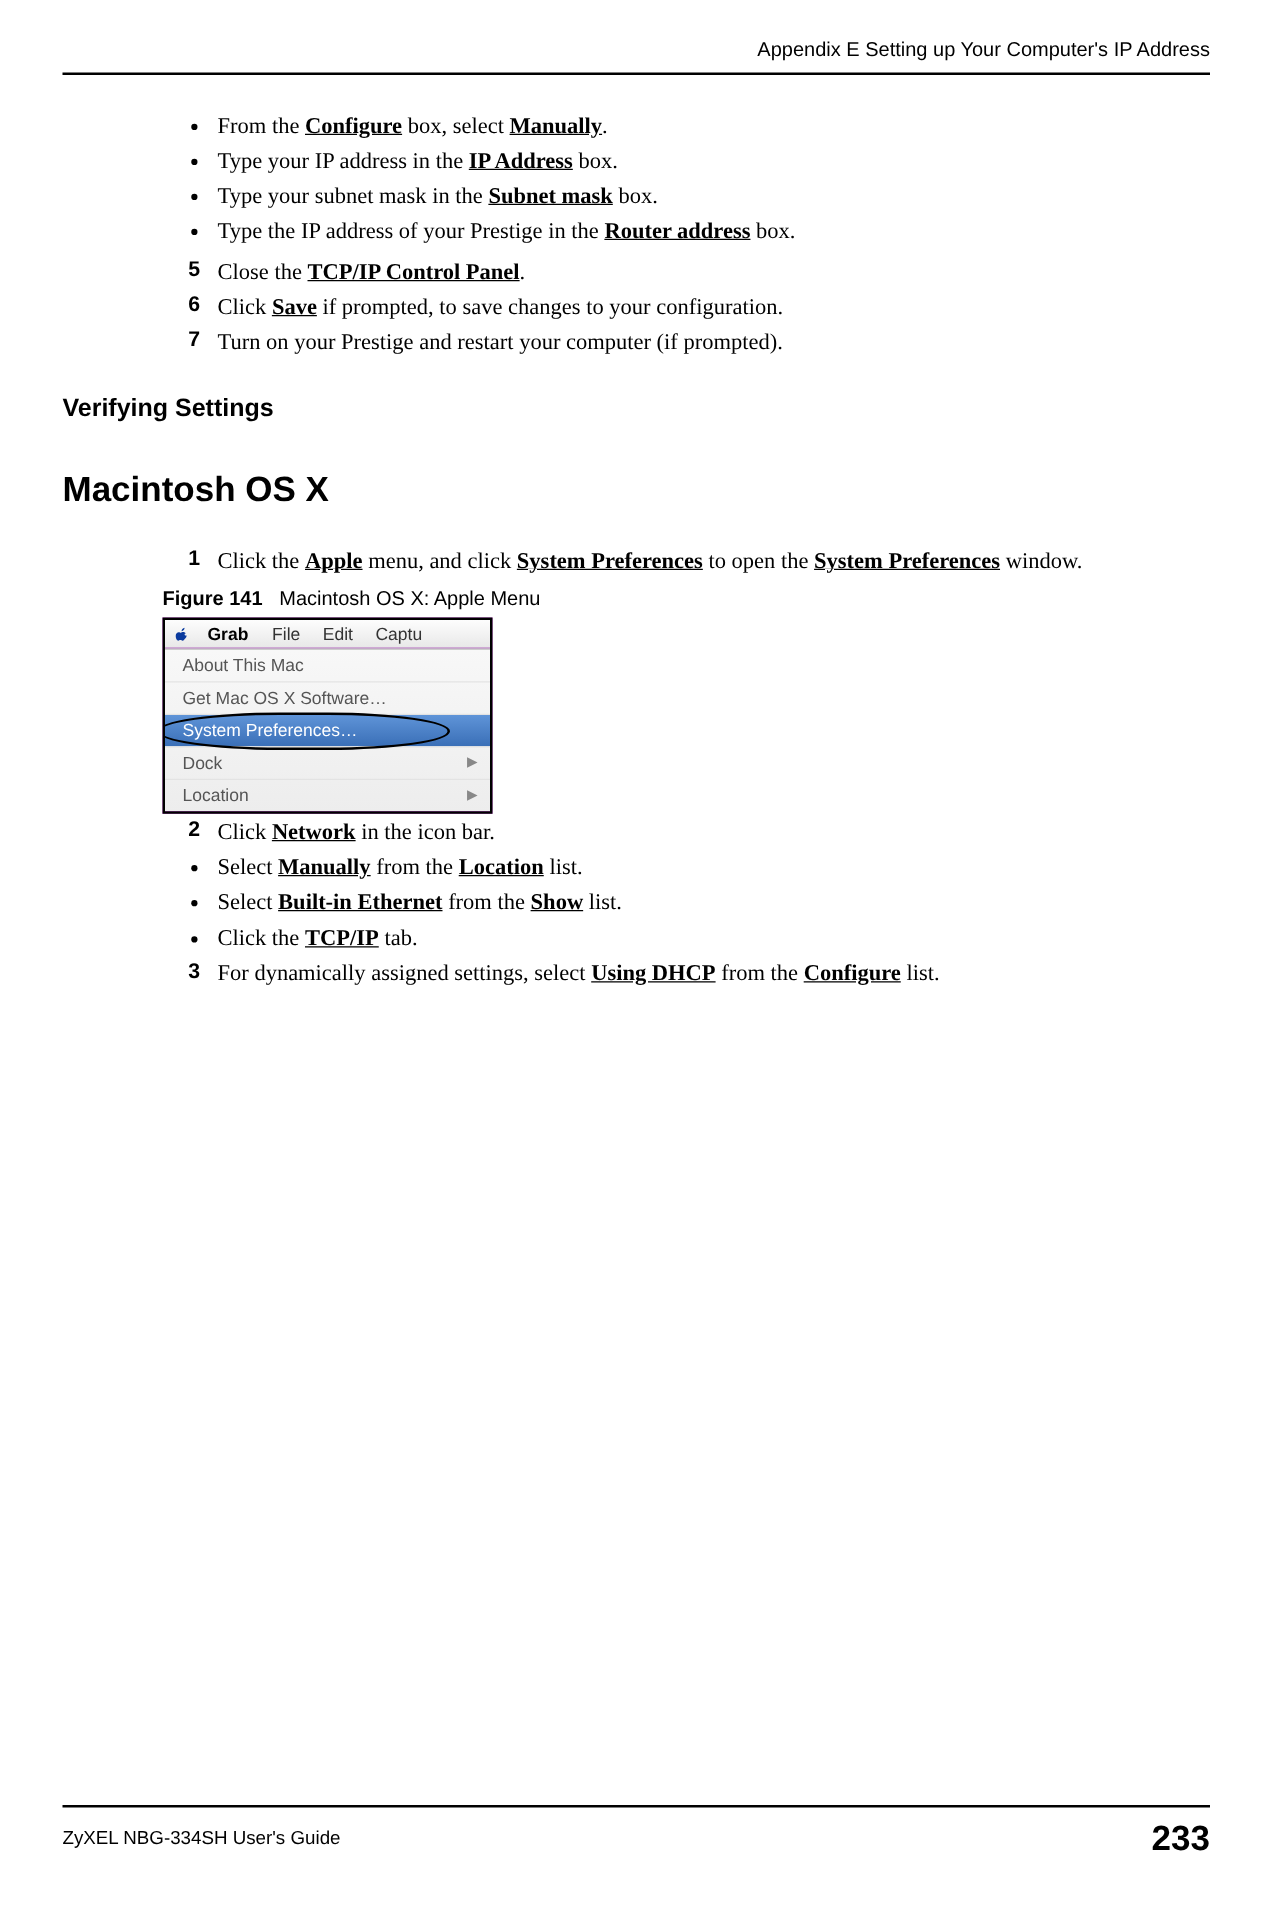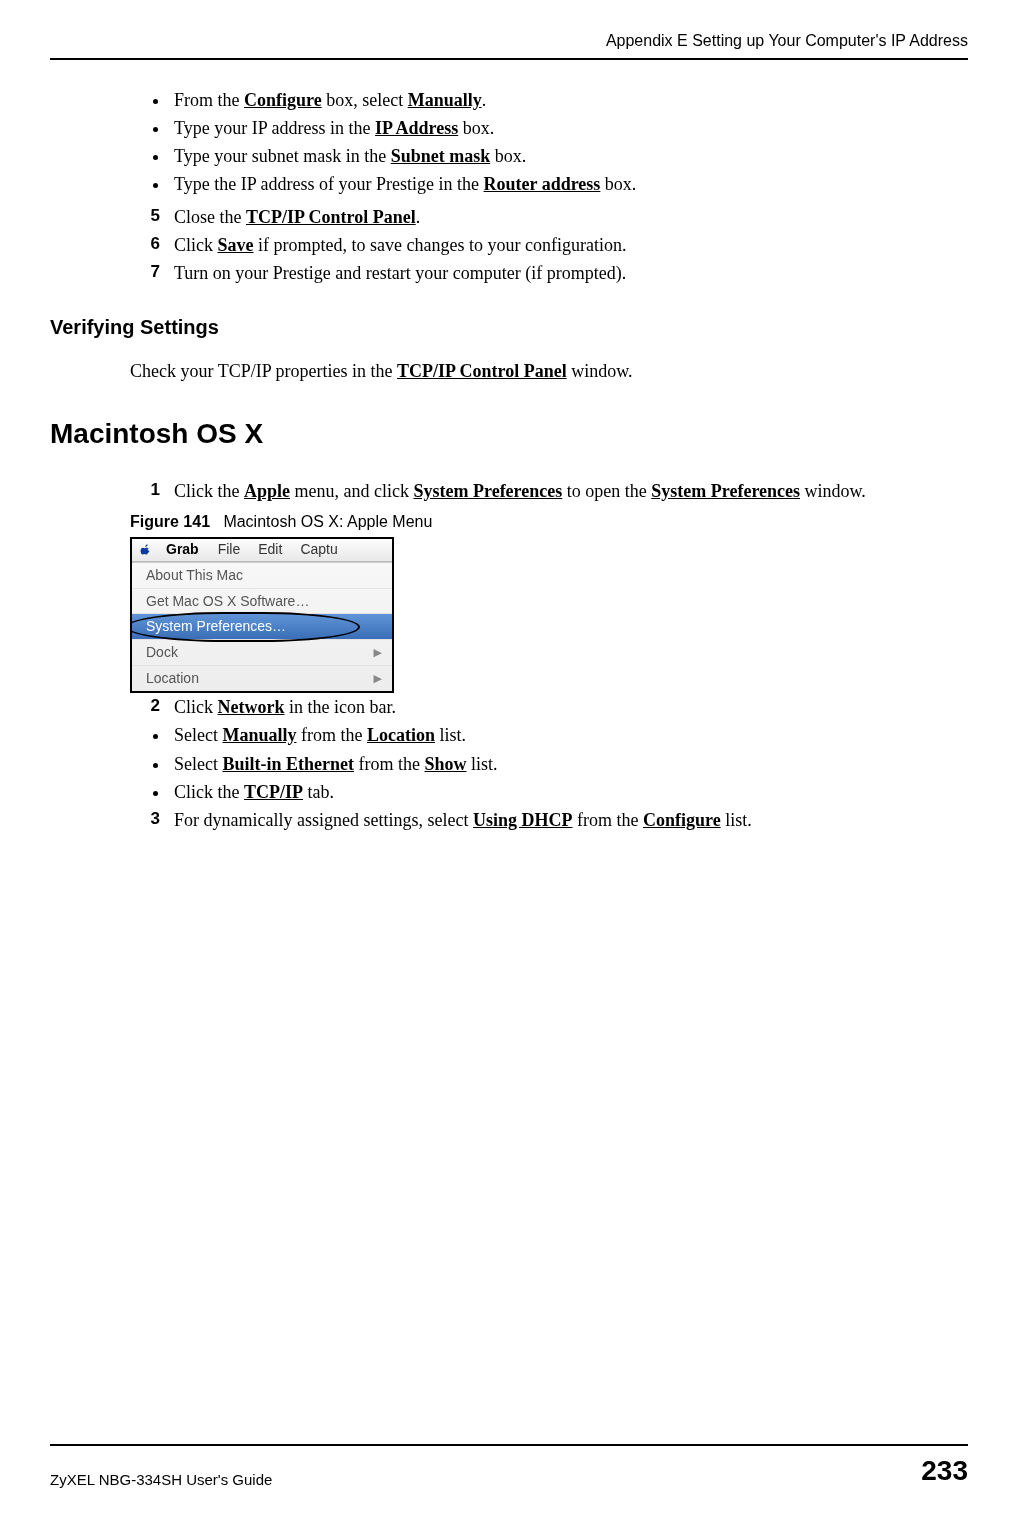--- a/index.html
+++ b/index.html
@@ -142,21 +142,21 @@
     left: 50px; right: 50px; bottom: 34px;
   }
   .footer-rule {
     border: none;
     border-top: 2px solid #000;
     margin: 0 0 6px 0;
   }
   .footer-row {
     display: flex;
     justify-content: space-between;
-    align-items: flex-end;
+    align-items: center;
     font-family: Arial, Helvetica, sans-serif;
   }
   .footer-left { font-size: 15px; }
   .footer-right { font-size: 28px; font-weight: bold; }
 </style>
 </head>
 <body>
 
 <div class="page">
   <div class="header">Appendix E Setting up Your Computer's IP Address</div>
@@ -195,23 +195,20 @@
     </div>
     <div class="numstep">
       <div class="num">7</div>
       <div class="body">
         <span>Turn on your Prestige and restart your computer (if prompted).</span>
       </div>
     </div>
 
     <h2 class="section-sub">Verifying Settings</h2>
 
-    <div>
-      <span>Check your TCP/IP properties in the </span><span class="bold">TCP/IP Control Panel</span><span> window.</span>
-    </div>
 
     <h1 class="section-main">Macintosh OS X</h1>
 
     <div class="numstep">
       <div class="num">1</div>
       <div class="body">
         <span>Click the </span><span class="bold">Apple</span><span> menu, and click </span><span class="bold">System Preferences</span><span> to open the </span><span class="bold">System Preferences</span><span> window.</span>
       </div>
     </div>
 

